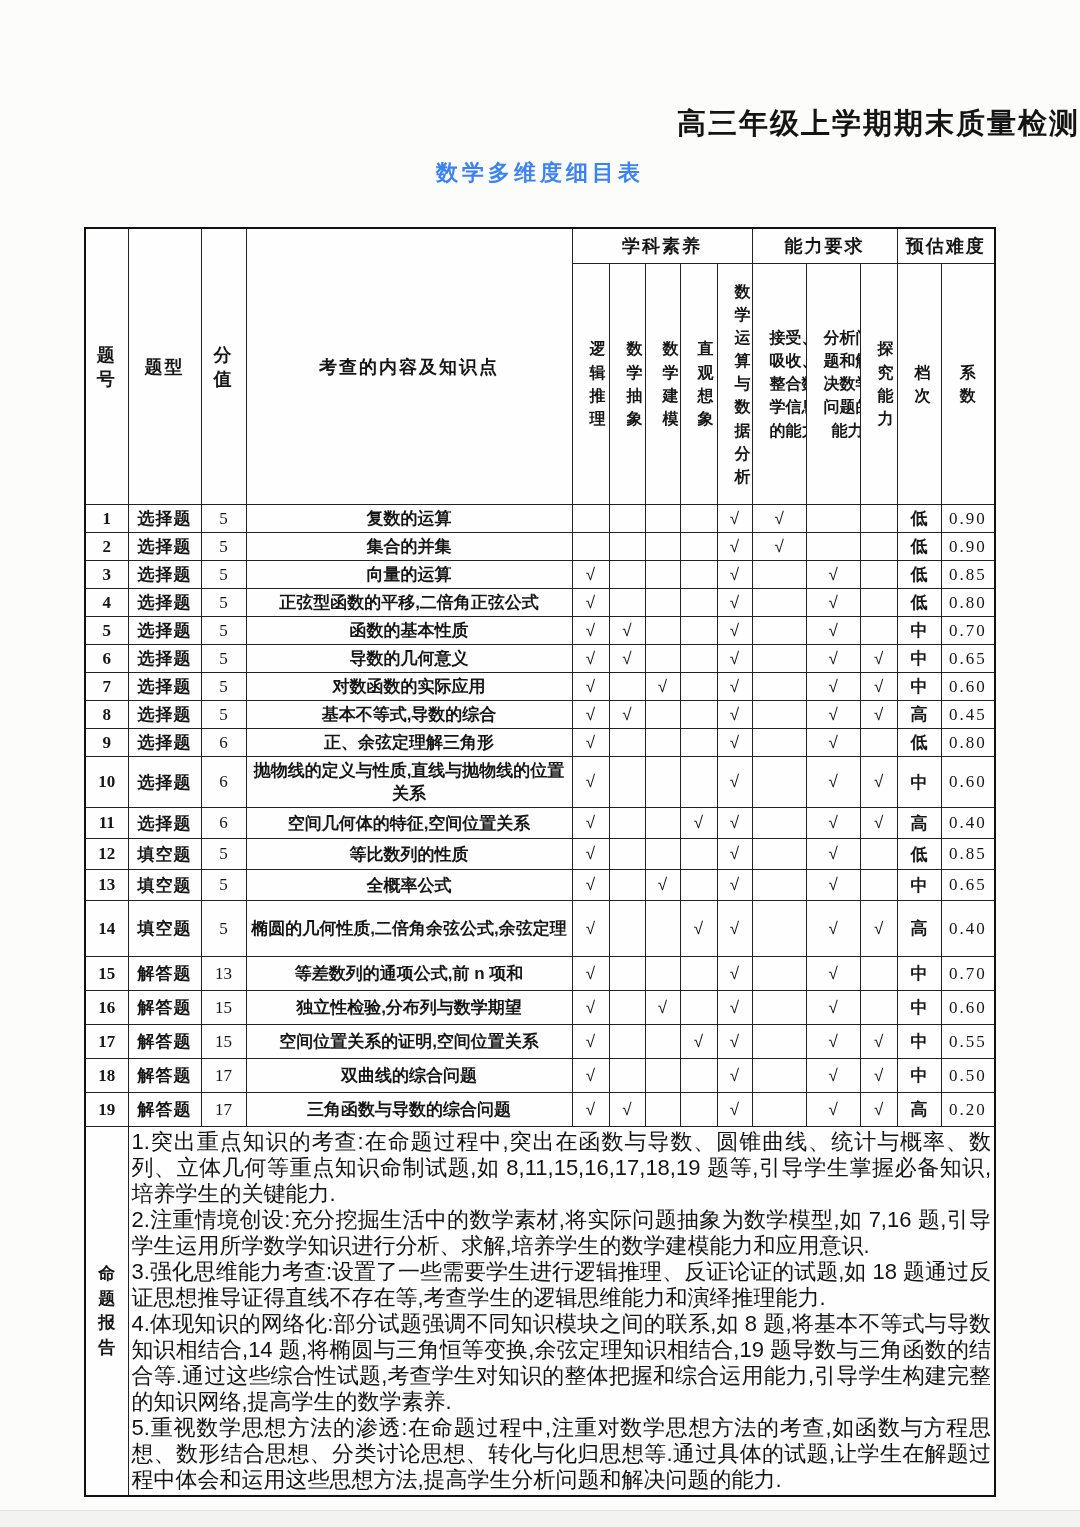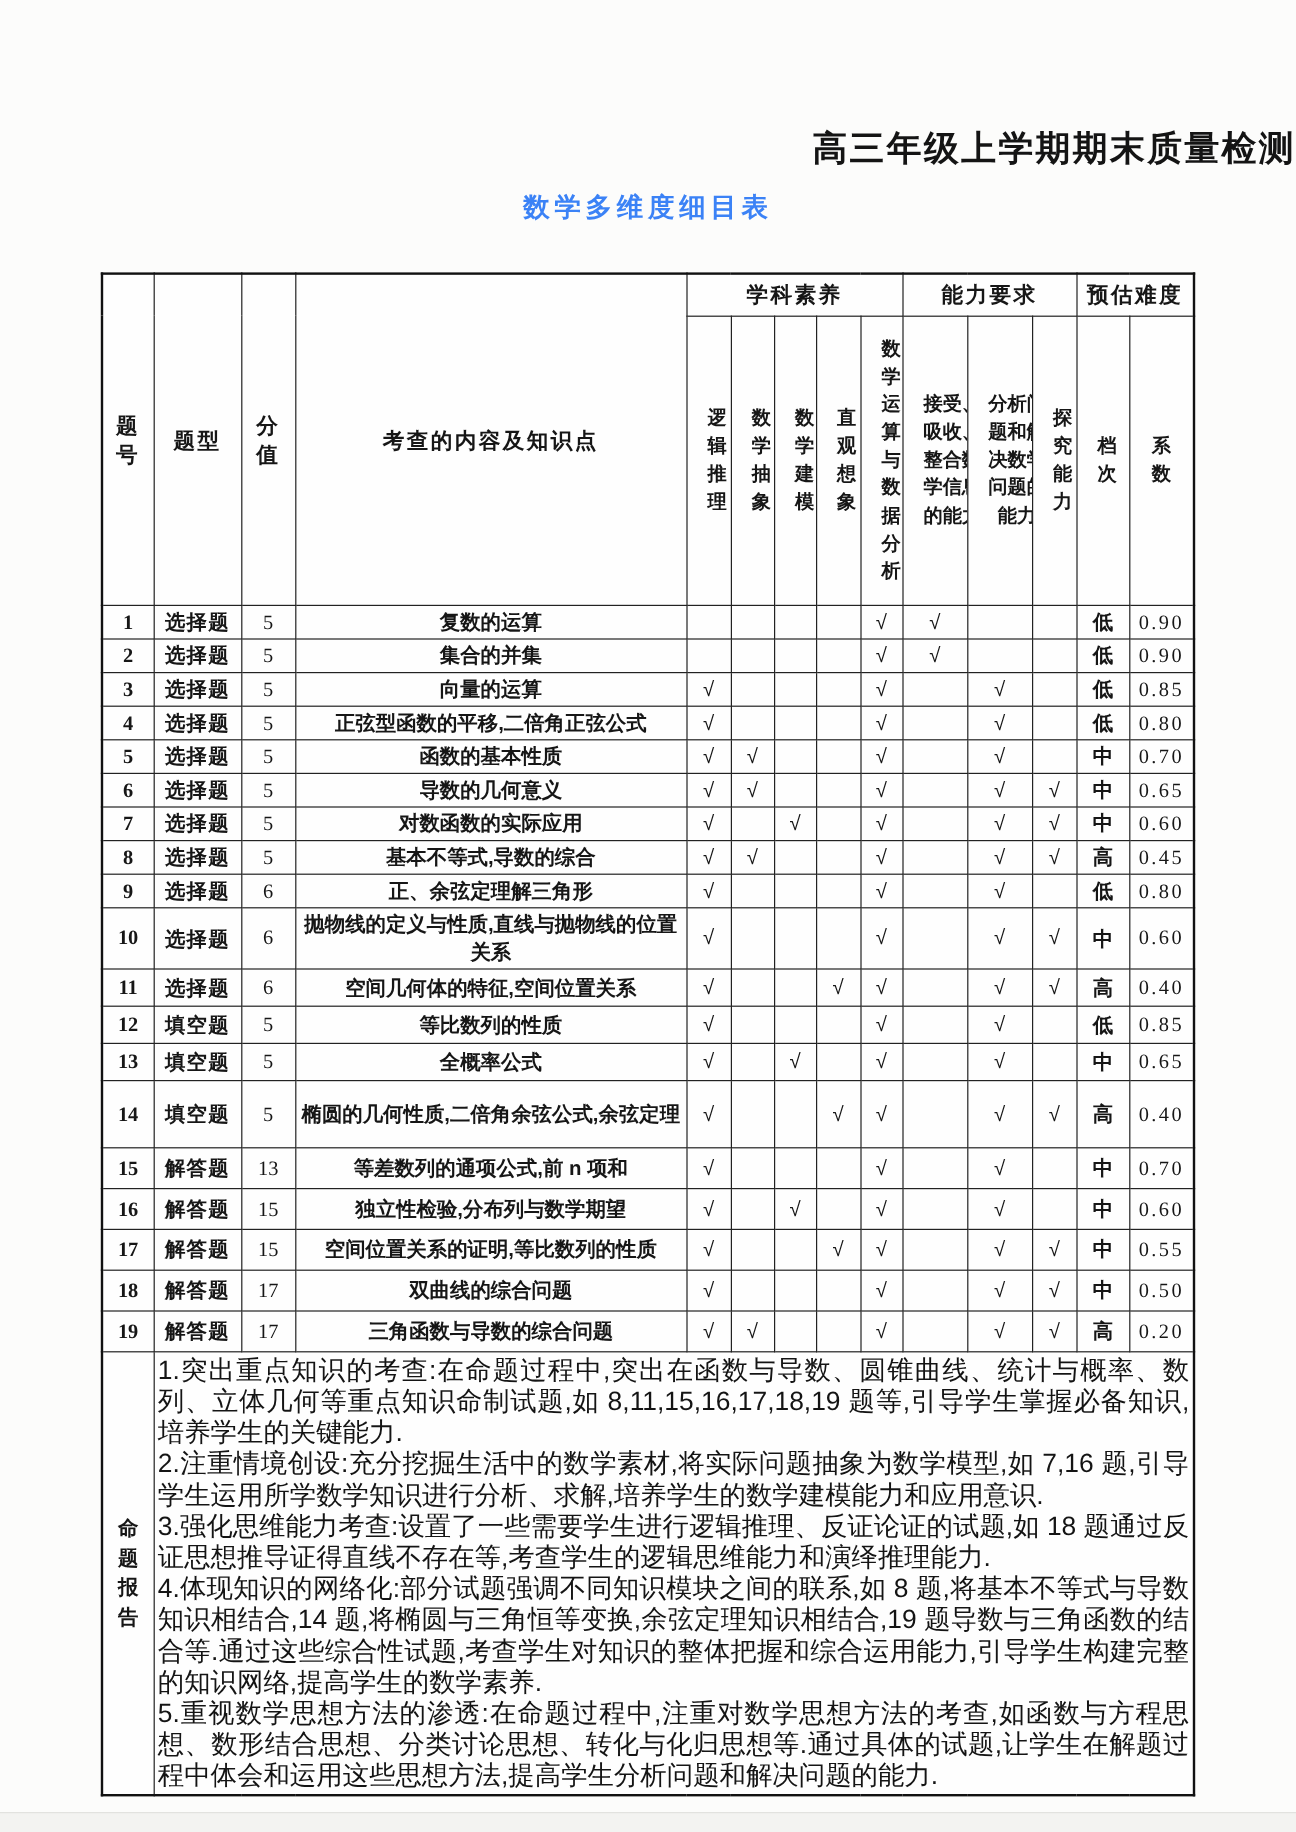--- a/index.html
+++ b/index.html
@@ -383,21 +383,21 @@
         <td class="c-check"></td>
         <td class="c-check">√</td>
         <td class="c-check"></td>
         <td class="c-level">中</td>
         <td class="c-coef">0.60</td>
       </tr>
       <tr>
         <td class="c-num">17</td>
         <td class="c-type">解答题</td>
         <td class="c-points">15</td>
-        <td class="c-content">空间位置关系的证明,等比数列的性质</td>
+        <td class="c-content">空间位置关系的证明,空间位置关系</td>
         <td class="c-check">√</td>
         <td class="c-check"></td>
         <td class="c-check"></td>
         <td class="c-check">√</td>
         <td class="c-check">√</td>
         <td class="c-check"></td>
         <td class="c-check">√</td>
         <td class="c-check">√</td>
         <td class="c-level">中</td>
         <td class="c-coef">0.55</td>

